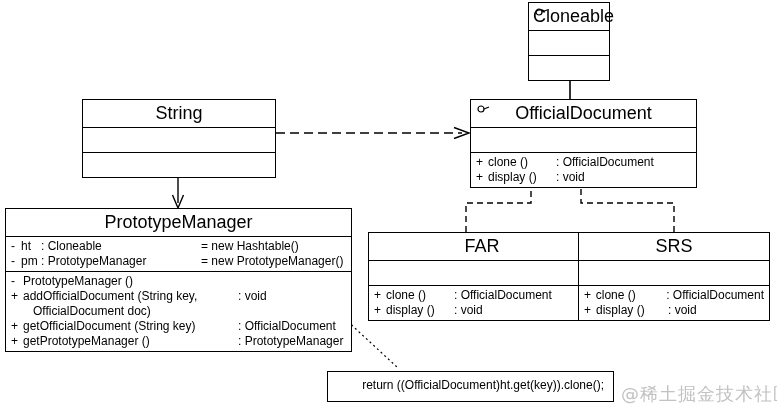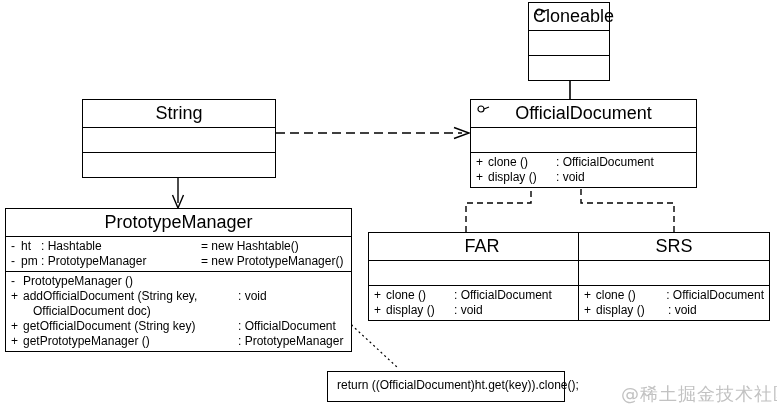--- a/index.html
+++ b/index.html
@@ -191,21 +191,21 @@
     </div>
   </div>
 
   <div class="uml-class" style="left:5px; top:208px; width:347px;">
     <div class="uml-name">
       <span>PrototypeManager</span>
     </div>
     <div class="uml-attrs">
       <div class="uml-row">
         <span class="sig" style="width:10px;">-</span>
-        <span class="sig" style="width:180px;">ht   : Hashtable</span>
+        <span class="sig" style="width:180px;">ht   : Cloneable</span>
         <span class="ret">= new Hashtable()</span>
       </div>
       <div class="uml-row">
         <span class="sig" style="width:10px;">-</span>
         <span class="sig" style="width:180px;">pm : PrototypeManager</span>
         <span class="ret">= new PrototypeManager()</span>
       </div>
     </div>
     <div class="uml-ops">
       <div class="uml-row">
@@ -271,19 +271,19 @@
         <span class="ret">: OfficialDocument</span>
       </div>
       <div class="uml-row">
         <span class="sig" style="width:12px;">+</span>
         <span class="sig" style="width:72px;">display ()</span>
         <span class="ret">: void</span>
       </div>
     </div>
   </div>
 
-  <div class="note" style="left:327px; top:371px; width:238px; height:31px;">
+  <div class="note" style="left:327px; top:371px; width:287px; height:31px;text-align:right;">
     <span>return ((OfficialDocument)ht.get(key)).clone();</span>
   </div>
 
   <div class="watermark" style="left:621px; top:382px;">@稀土掘金技术社区</div>
 
 </div>
 
 </body></html>

